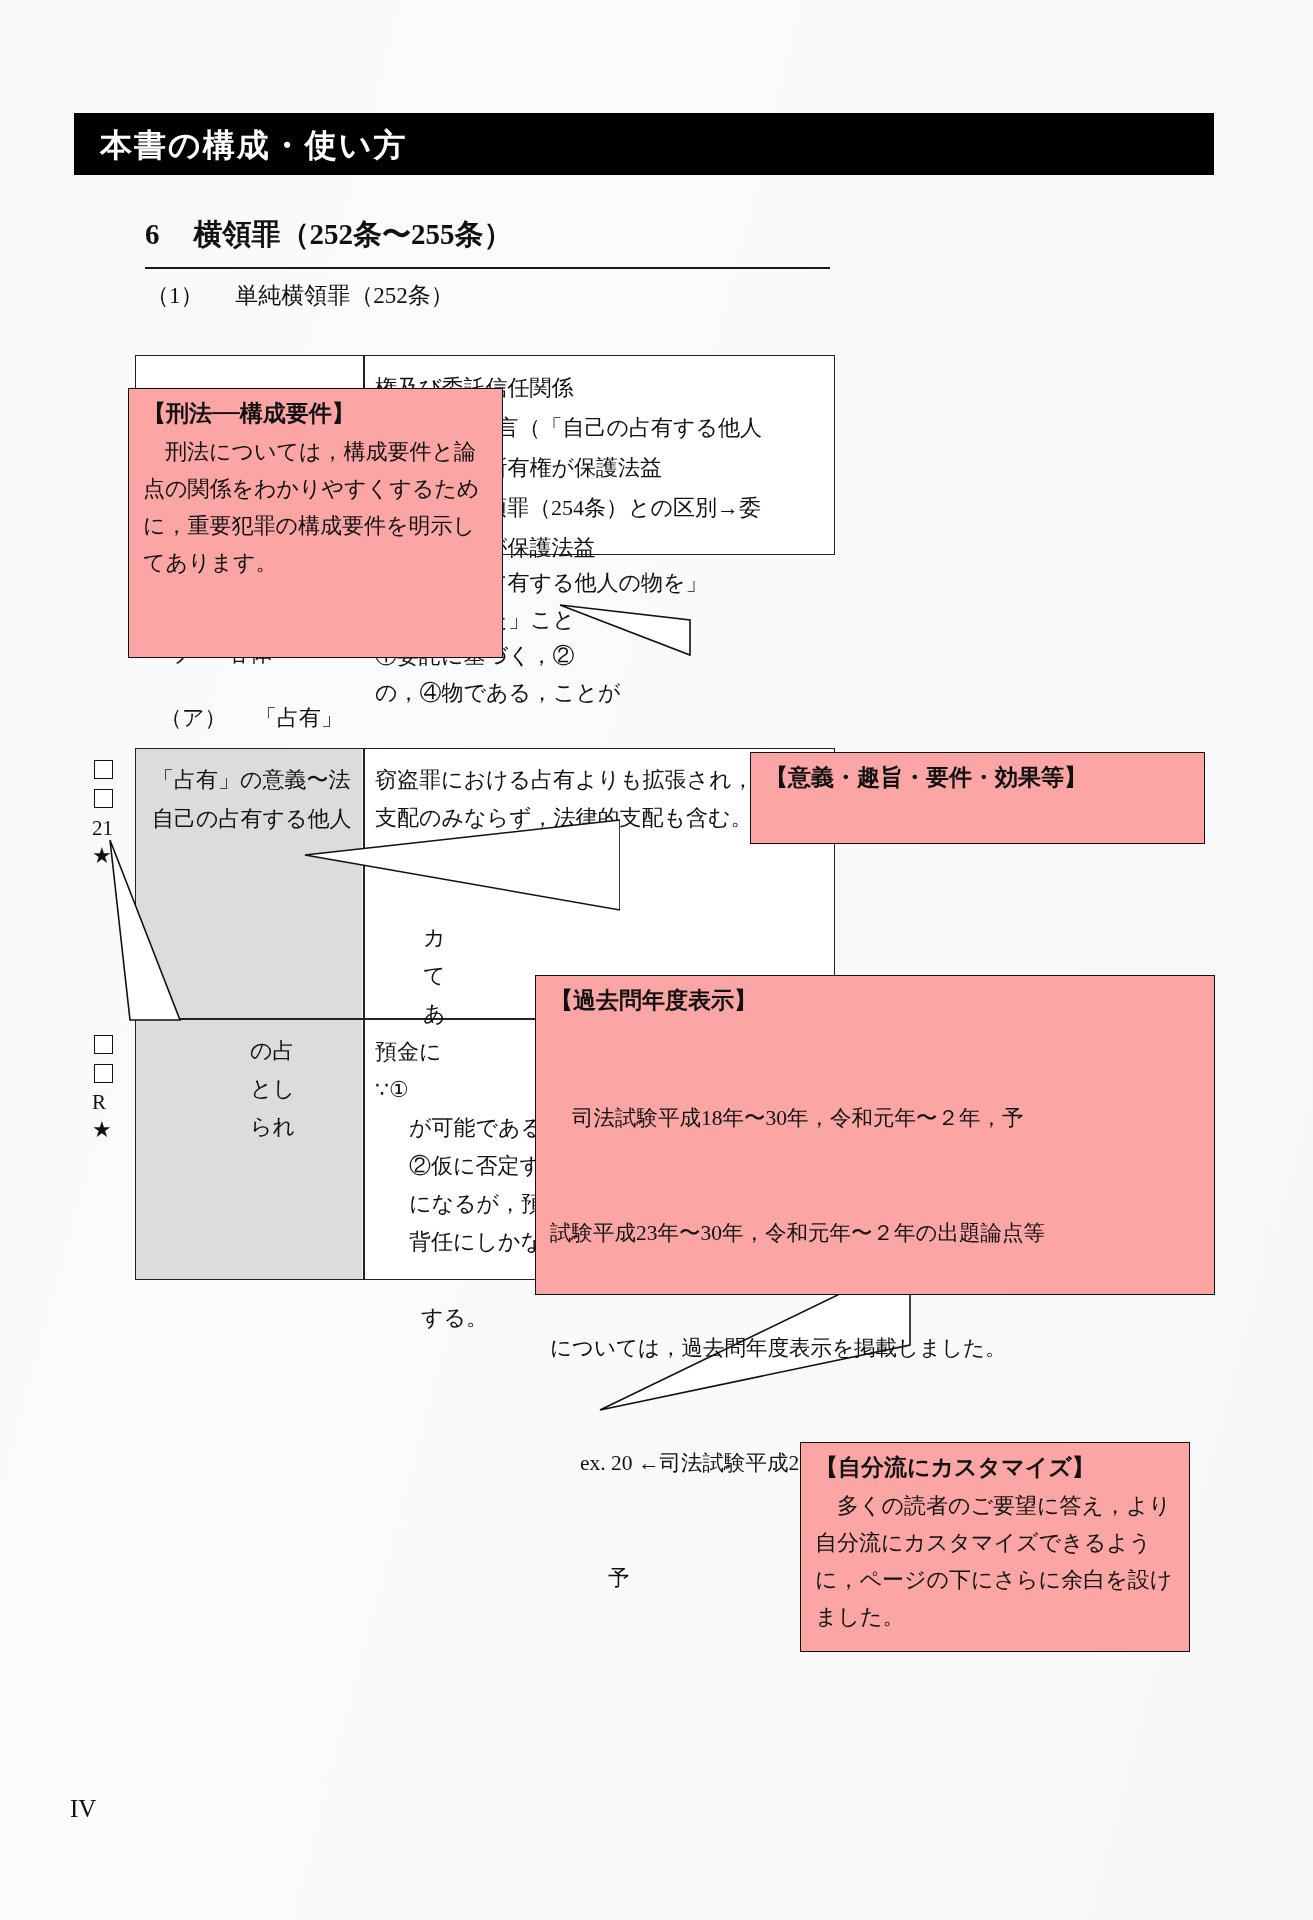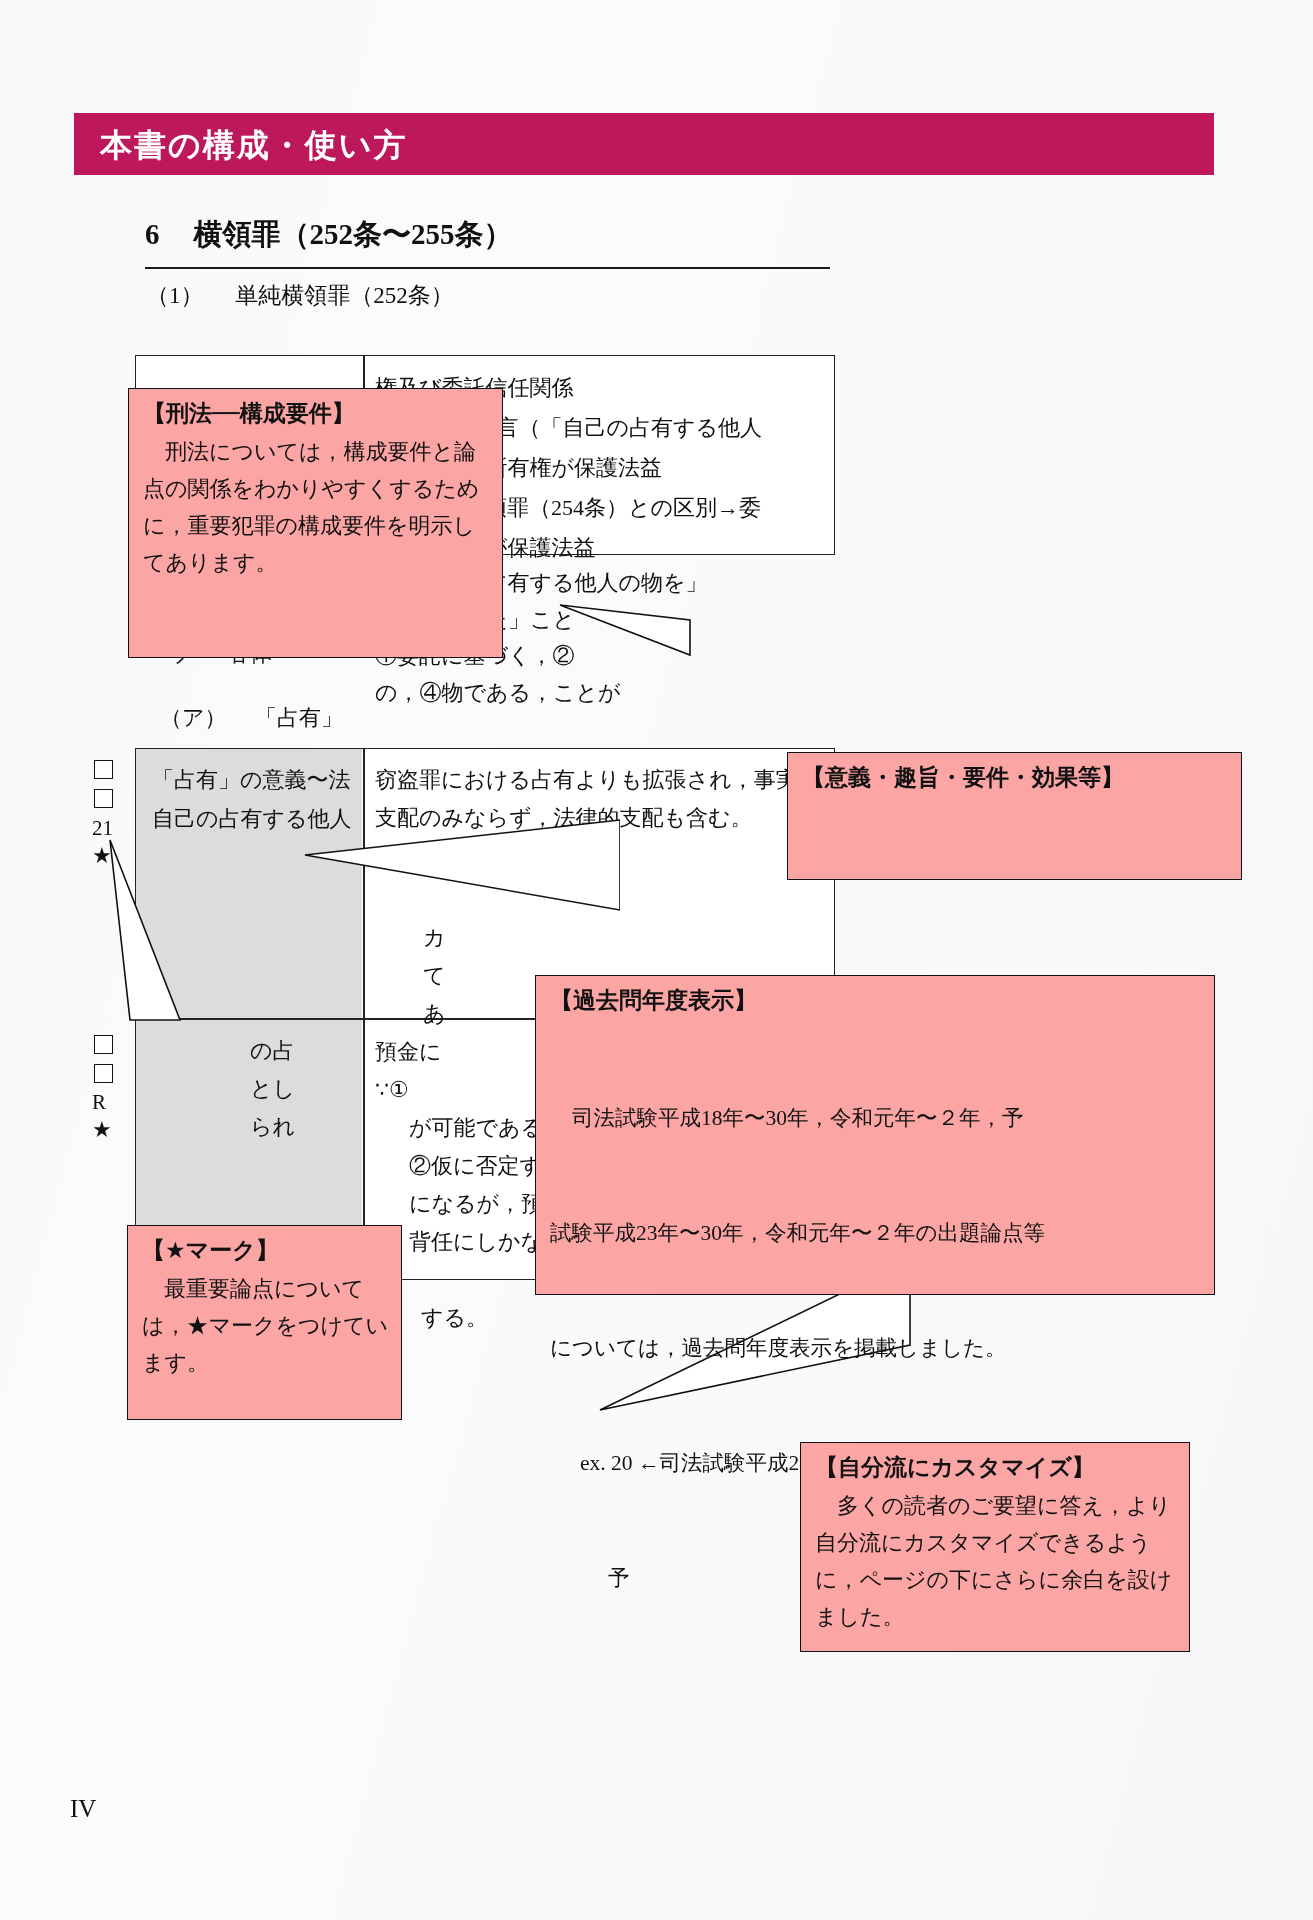--- a/index.html
+++ b/index.html
@@ -25,21 +25,21 @@
     left: 0; top: 0;
     width: 1313px; height: 1920px;
     background: linear-gradient(105deg, #f7f8fa 0%, #fafbfc 30%, #f6f7f9 100%);
   }
 
   
   .header-band {
     position: absolute;
     left: 74px; top: 113px;
     width: 1140px; height: 62px;
-    background: #be185d;
+    background: #000000;
   }
   .header-band .title {
     position: absolute;
     left: 26px; top: 11px;
     font-size: 32px;
     font-weight: bold;
     letter-spacing: 2px;
     color: #ffffff;
     font-family: "DejaVu Sans", "Liberation Sans", sans-serif;
   }
@@ -262,39 +262,35 @@
 
   <svg class="tail" style="left:590px; top:1240px; width:330px; height:180px;" viewBox="0 0 330 180">
     <polygon points="320,20 320,105 10,170" fill="#ffffff" stroke="#111" stroke-width="1.6"></polygon>
   </svg>
 
   <div class="callout" style="left:128px; top:388px; width:375px; height:270px;">
     <div class="ctitle">【刑法──構成要件】</div>
     <div class="cbody">刑法については，構成要件と論点の関係をわかりやすくするために，重要犯罪の構成要件を明示してあります。</div>
   </div>
 
-  <div class="callout" style="left:750px; top:752px; width:455px; height:128px;margin-left:37px;">
+  <div class="callout" style="left:750px; top:752px; width:455px; height:92px;">
     <div class="ctitle">【意義・趣旨・要件・効果等】</div>
   </div>
 
   <div class="callout" style="left:535px; top:975px; width:680px; height:320px;">
     <div class="ctitle">【過去問年度表示】</div>
     <div class="cbody noindent" style="padding-top:6px;">
       <div class="kakomon-line" style="text-indent:22px;">司法試験平成18年〜30年，令和元年〜２年，予</div>
       <div class="kakomon-line">試験平成23年〜30年，令和元年〜２年の出題論点等</div>
       <div class="kakomon-line">については，過去問年度表示を掲載しました。</div>
       <div class="kakomon-line" style="padding-left:30px;">ex. 20 ←司法試験平成20年の出題論点等</div>
       <div class="kakomon-line" style="padding-left:58px;">予</div>
     </div>
   </div>
 
-  <div class="callout" style="left:127px; top:1225px; width:275px; height:195px;">
-    <div class="ctitle">【★マーク】</div>
-    <div class="cbody">最重要論点については，★マークをつけています。</div>
-  </div>
 
   <div class="callout" style="left:800px; top:1442px; width:390px; height:210px;">
     <div class="ctitle">【自分流にカスタマイズ】</div>
     <div class="cbody">多くの読者のご要望に答え，より自分流にカスタマイズできるように，ページの下にさらに余白を設けました。</div>
   </div>
 
   <div class="footer-page">IV</div>
 </div>
 
 </body></html>

